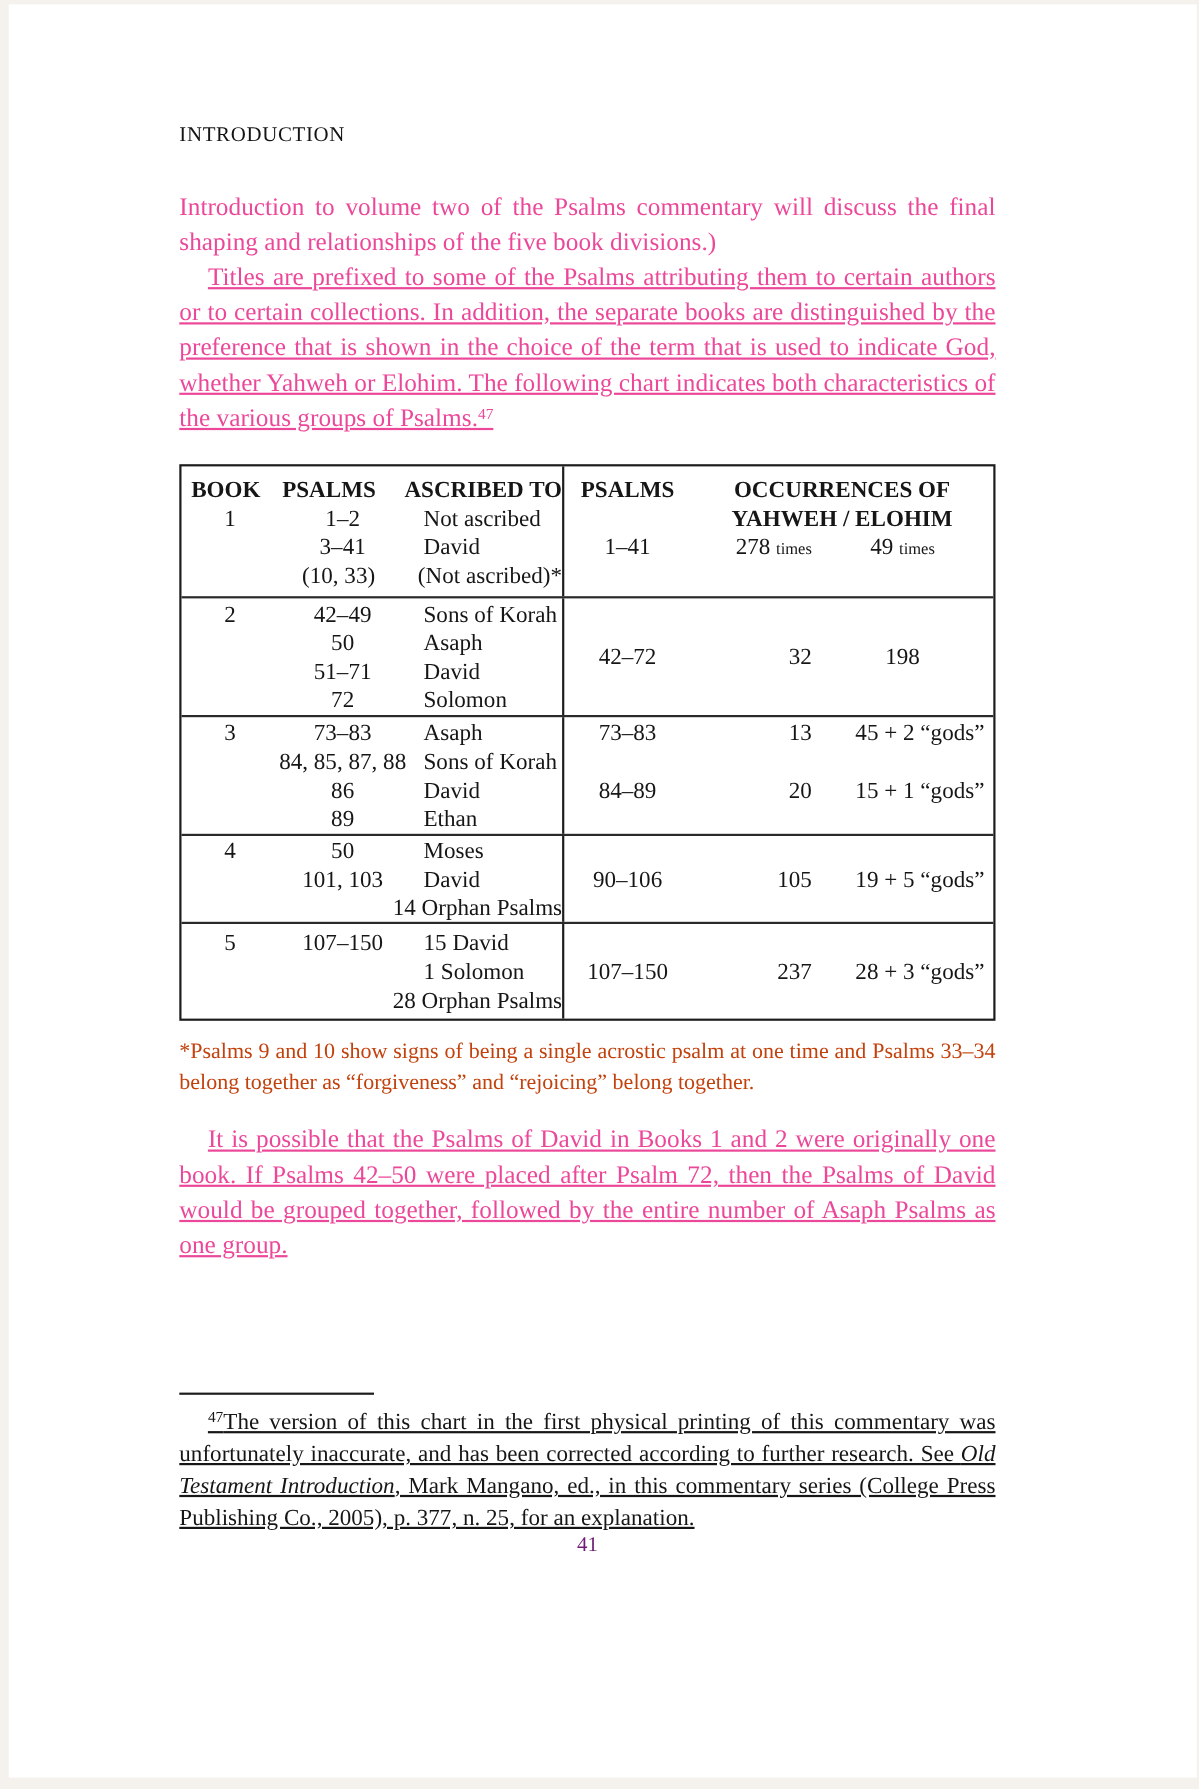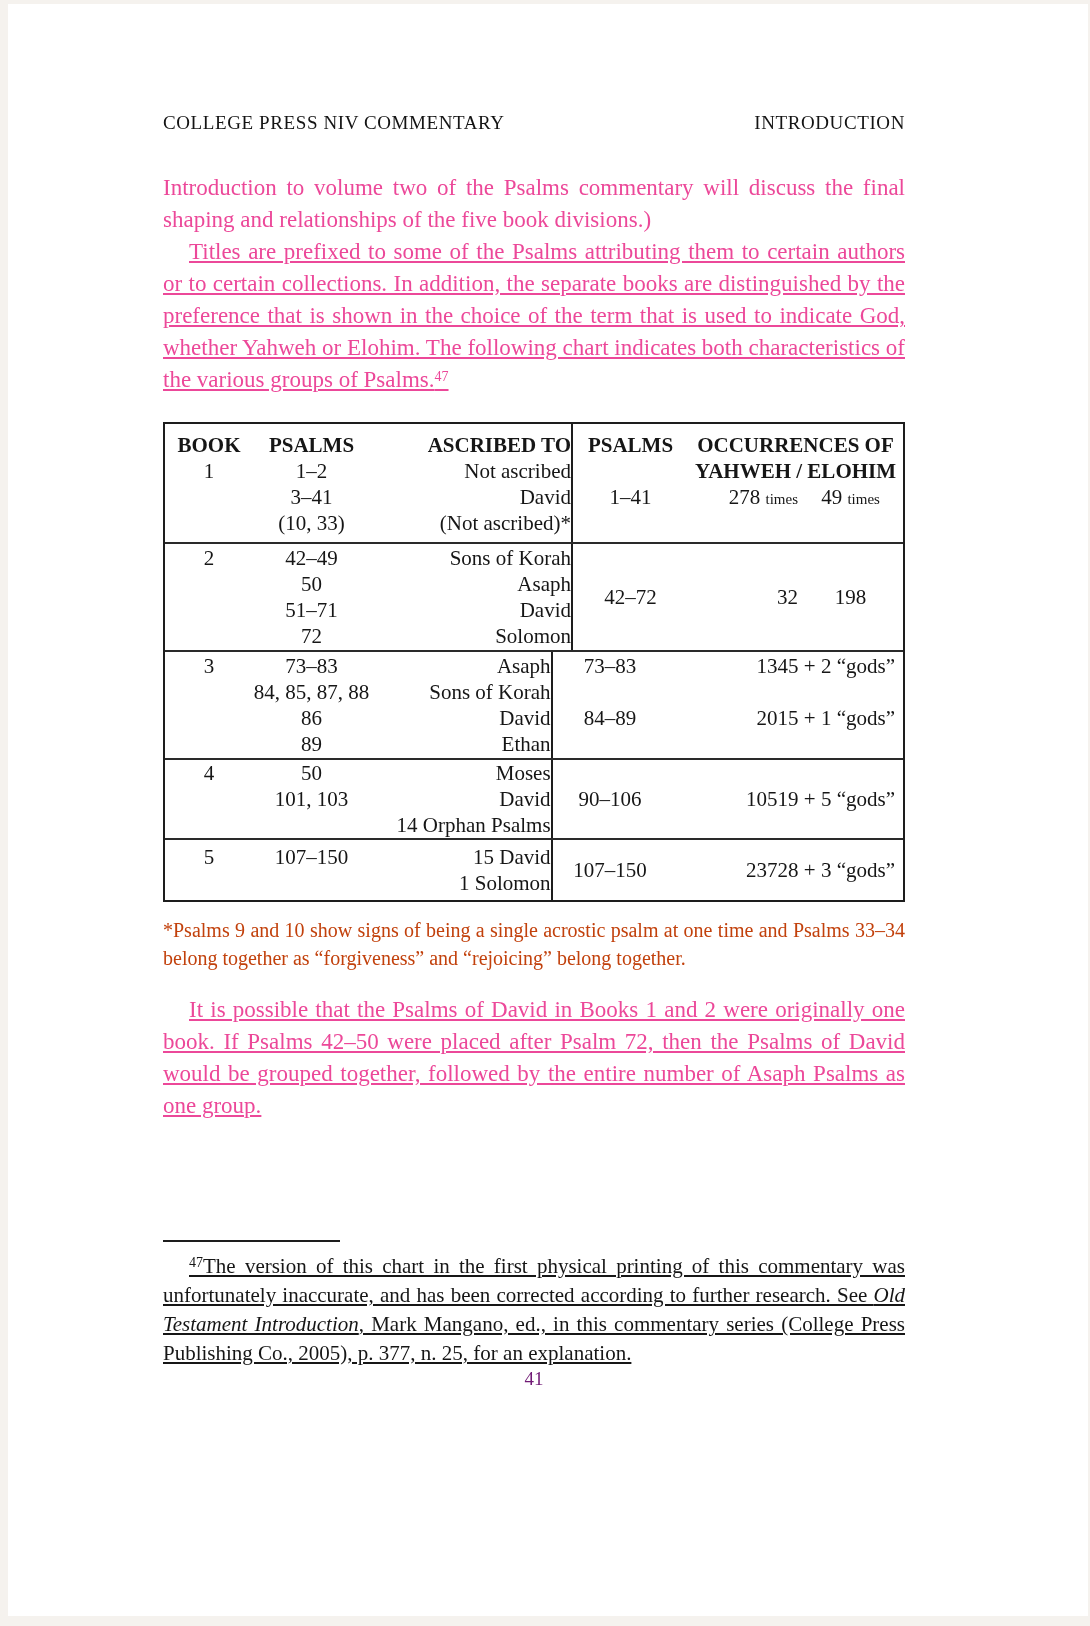--- a/index.html
+++ b/index.html
@@ -40,27 +40,27 @@
   
   .psalms-table {
     margin-top:26px;
     width:742px;
     border:2px solid #1d1d1d;
     font-size:21px;
     color:#161616;
   }
   .trow { display:flex; }
   .trow + .trow { border-top:2px solid #2a2a2a; }
-  .row-left { width:408px; border-right:2px solid #1d1d1d; }
+  .row-left { width:348px; border-right:2px solid #1d1d1d; }
   .row-right { flex:1; display:flex; flex-direction:column; }
   .row-right.vcenter { justify-content:center; }
   .lline, .rline { display:flex; height:26px; line-height:26px; white-space:nowrap; }
   .c-book   { width:88px;  text-align:center; }
   .c-psalms { width:117px; text-align:center; }
-  .c-ascr   { flex:1; padding-left:15px; text-align:right; }
+  .c-ascr   { flex:1; padding-left:15px; text-align:left; }
   .c-ascr.hang { padding-left:0; }
   .rc1 { width:115px; text-align:center; }
   .rc2 { width:110px; text-align:right; }
   .rc3 { flex:1; text-align:right; padding-right:8px; }
   .rc3.center { text-align:center; padding-right:0; }
   .rc-occ { flex:1; text-align:center; }
   .th { font-weight:bold; }
   .unit { font-size:15px; }
   .pad-t8 { padding-top:8px; padding-bottom:6px; }
   .pad-t1 { padding-top:1px; padding-bottom:1px; }
@@ -95,21 +95,20 @@
   }
 </style>
 </head>
 <body>
 
 <div class="scan-frame">
   <div class="sheet">
     <div class="content">
 
       <div class="running-head">
-        <span>COLLEGE PRESS NIV COMMENTARY</span>
         <span>INTRODUCTION</span>
       </div>
 
       <p class="bodytext p1">Introduction to volume two of the Psalms commentary will discuss the final shaping and relationships of the five book divisions.)</p>
       <p class="bodytext indent"><span>Titles are prefixed to some of the Psalms attributing them to certain authors or to certain collections. In addition, the separate books are distinguished by the preference that is shown in the choice of the term that is used to indicate God, whether Yahweh or Elohim. The following chart indicates both characteristics of the various groups of Psalms.</span><sup class="fn-ref">47</sup></p>
 
       <div class="psalms-table">
 
         <div class="trow">
           <div class="row-left pad-t8">
@@ -253,20 +252,25 @@
             <div class="lline">
               <span class="c-book">5</span>
               <span class="c-psalms">107–150</span>
               <span class="c-ascr">15 David</span>
             </div>
             <div class="lline">
               <span class="c-book"></span>
               <span class="c-psalms"></span>
               <span class="c-ascr">1 Solomon</span>
             </div>
+            <div class="lline">
+              <span class="c-book"></span>
+              <span class="c-psalms"></span>
+              <span class="c-ascr hang">28 Orphan Psalms</span>
+            </div>
           </div>
           <div class="row-right vcenter">
             <div class="rline">
               <span class="rc1">107–150</span>
               <span class="rc2">237</span>
               <span class="rc3">28 + 3 “gods”</span>
             </div>
           </div>
         </div>
 

